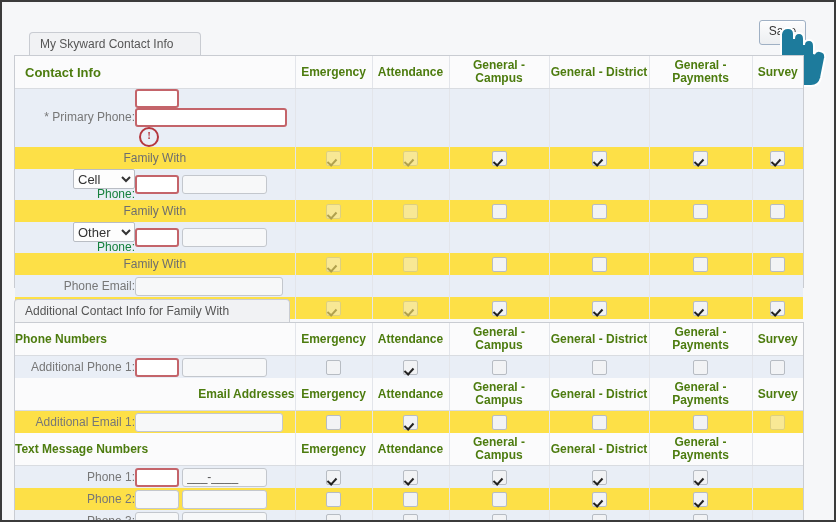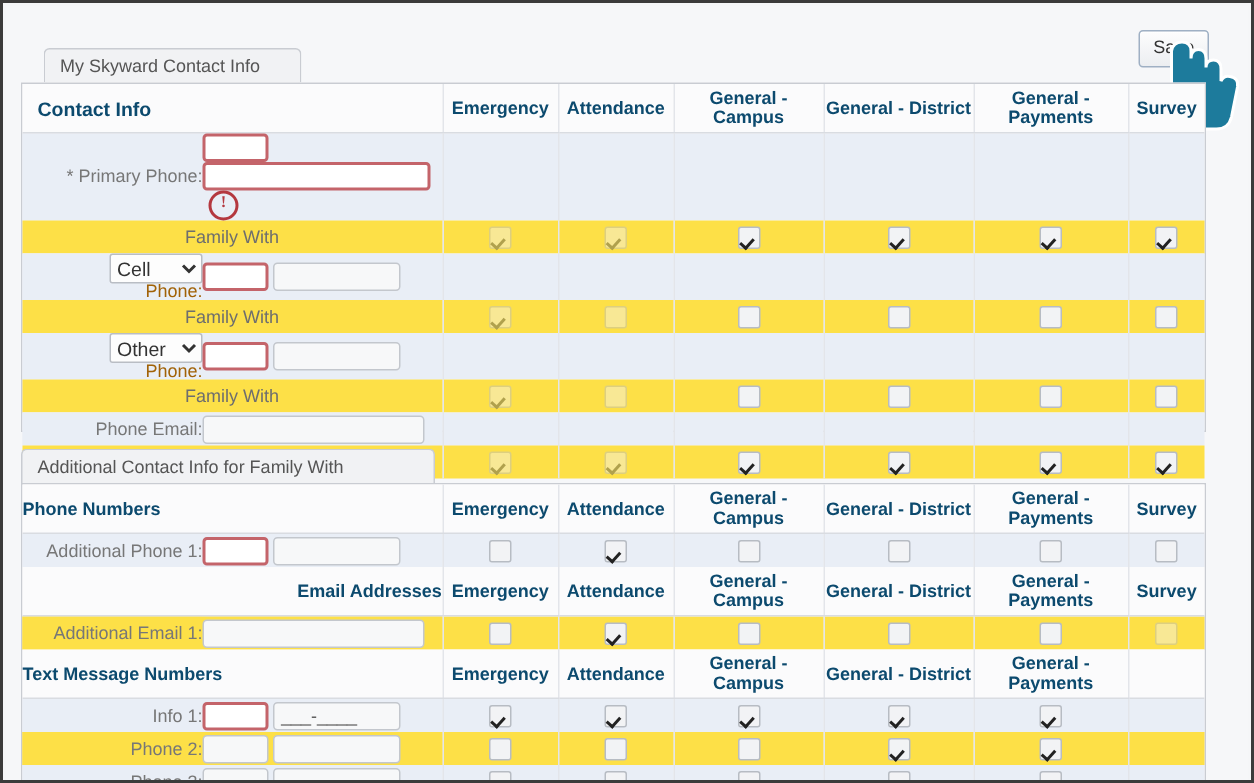--- a/index.html
+++ b/index.html
@@ -71,21 +71,21 @@
     font-size:12px;
   }
   table.grid td{
     border-right:1px solid #e3e5ea;
     padding:0;
     vertical-align:middle;
     height:22px;
   }
   table.grid td.last{border-right:none;}
   tr.hdr td{
-    font-weight:bold;color:#0c4a6e;
+    font-weight:bold;color:#4d7c0f;
     text-align:center;
     font-size:12px;
     line-height:13px;
     padding:3px 0;
     border-bottom:1px solid #d9dce1;
     background:#fbfbfc;
   }
   tr.hdr td.lbl{text-align:left;padding-left:10px;font-size:13px;}
   tr.alt td{background:#e9eef6;}
   tr.plain td{background:#fde047;}
@@ -123,21 +123,21 @@
     font-family:"Liberation Sans", sans-serif;
     font-size:13px;
     width:62px;height:20px;
     border:1px solid #b9bdc4;
     border-radius:2px;
     background:#fdfdfd;
     color:#333;
     vertical-align:middle;
   }
   .ddwrap{text-align:right;padding-right:6px;}
-  .ddwrap .sub{color:#a16207;font-size:12px;display:block;line-height:12px;margin-top:-1px;}
+  .ddwrap .sub{color:#15803d;font-size:12px;display:block;line-height:12px;margin-top:-1px;}
 
   .errico{
     display:inline-block;width:16px;height:16px;border-radius:50%;
     border:2px solid #b4383f;color:#b4383f;
     font-weight:bold;font-size:11px;line-height:13px;text-align:center;
     vertical-align:middle;margin-left:4px;
     font-family:"Liberation Serif", serif;
   }
 
   
@@ -418,21 +418,21 @@
         <td>General - Campus</td>
         <td>General - District</td>
         <td>General - Payments</td>
         <td class="last"></td>
       </tr>
       <tr class="alt">
         <td>
           <table style="width:100%;border-collapse:collapse">
                   <tbody>
                     <tr>
-            <td class="rowlabel" style="width:120px;border:none">Info 1:</td>
+            <td class="rowlabel" style="width:120px;border:none">Phone 1:</td>
             <td class="fieldcell" style="border:none">
               <input class="txt err w-small" value="" style="">
               <input class="txt w-mid" style="text-align: left;" value="___-____">
             </td>
           </tr>
                   </tbody>
                 </table>
         </td>
         <td class="cbwrap"><span class="cb on"></span></td>
         <td class="cbwrap"><span class="cb on"></span></td>

